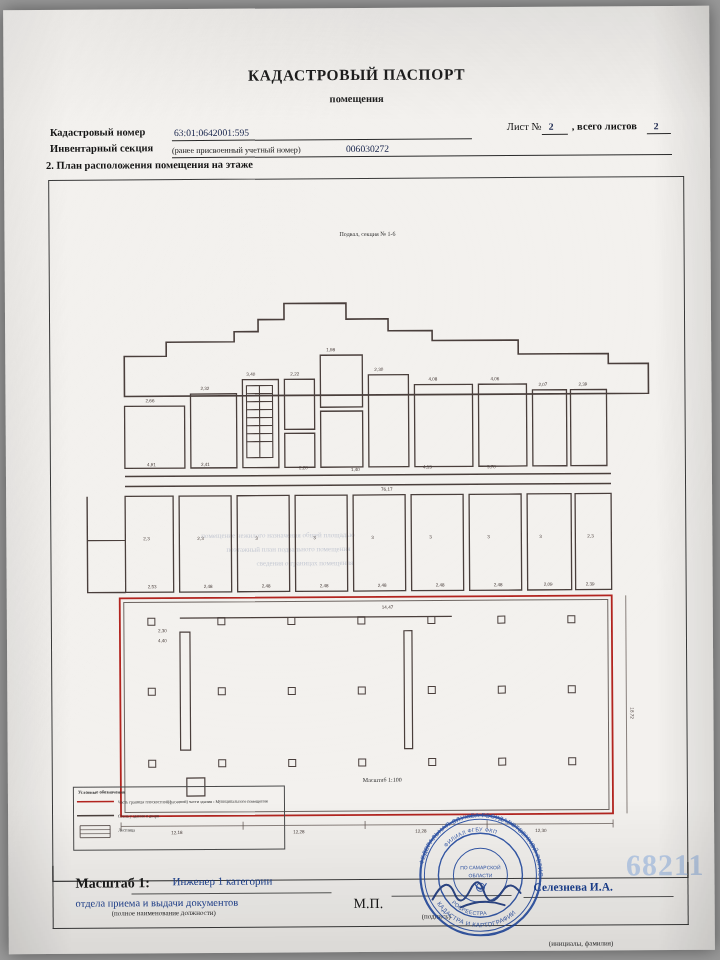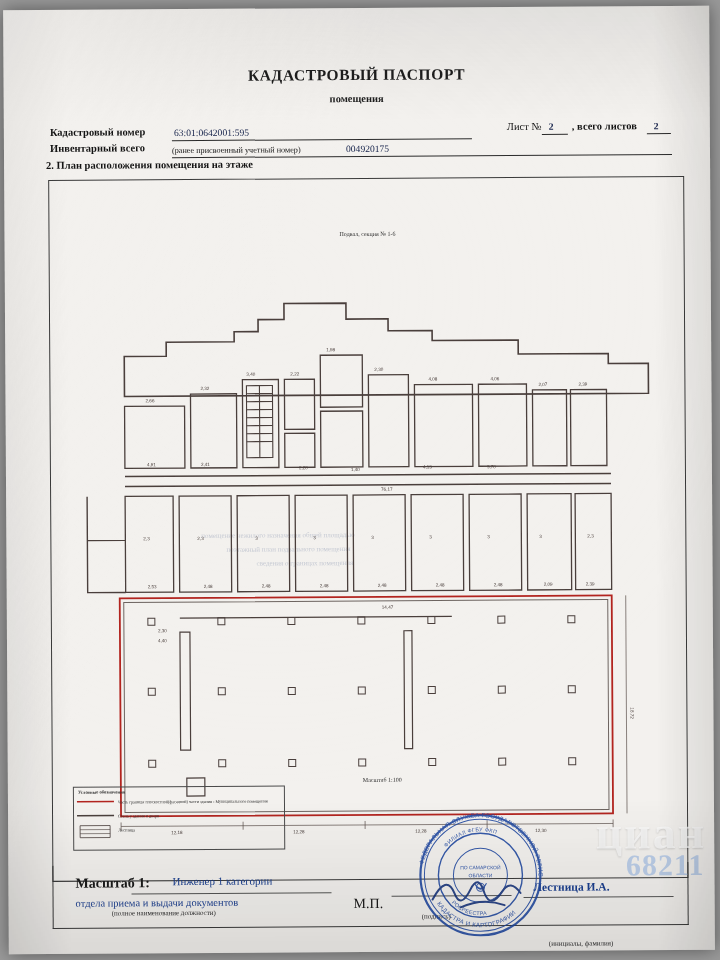--- a/index.html
+++ b/index.html
@@ -103,23 +103,23 @@
 <div id="sheet">
   <div id="paper-inner">
 
     <div class="doc-title">КАДАСТРОВЫЙ ПАСПОРТ</div>
     <div class="doc-subtitle">помещения</div>
 
     <div class="fld bold" style="left:46px;top:117px;text-align:center;">Кадастровый номер</div>
     <div class="fld val" style="left:170px;top:118px;">63:01:0642001:595</div>
     <div class="rule" style="left:168px;top:131px;width:300px;"></div>
 
-    <div class="fld bold" style="left:46px;top:133px;">Инвентарный всего</div>
+    <div class="fld bold" style="left:46px;top:133px;">Инвентарный секция</div>
     <div class="fld small" style="left:168px;top:137px;">(ранее присвоенный учетный номер)</div>
-    <div class="fld val" style="left:342px;top:135px;">004920175</div>
+    <div class="fld val" style="left:342px;top:135px;">006030272</div>
     <div class="rule" style="left:168px;top:148px;width:500px;"></div>
 
     <div class="fld" style="left:503px;top:114px;">Лист №</div>
     <div class="fld val bold" style="left:545px;top:114px;">2</div>
     <div class="rule" style="left:538px;top:127px;width:26px;"></div>
     <div class="fld" style="left:568px;top:114px;font-weight:bold;">, всего листов</div>
     <div class="fld val bold" style="left:650px;top:114px;">2</div>
     <div class="rule" style="left:643px;top:127px;width:24px;"></div>
 
     <div class="fld bold" style="left:42px;top:150px;">2. План расположения помещения на этаже</div>
@@ -296,21 +296,21 @@
       <div class="f-txt ink" style="left:80px;top:10px;font-size:11px;margin-left:39px;">Инженер 1 категории</div>
       <div class="f-txt ink" style="left:22px;top:32px;font-size:10.5px;text-align:center;">отдела приема и выдачи документов</div>
       <div class="f-line" style="left:78px;top:28px;width:200px;"></div>
       <div class="f-small" style="left:58px;top:44px;">(полное наименование должности)</div>
 
       <div class="f-txt" style="left:300px;top:32px;">М.П.</div>
 
       <div class="f-line" style="left:338px;top:32px;width:120px;"></div>
       <div class="f-small" style="left:368px;top:36px;margin-top:13px;">(подпись)</div>
 
-      <div class="f-txt ink" style="left:480px;top:18px;font-size:11.5px;font-weight:bold;">Лестница И.А.</div>
+      <div class="f-txt ink" style="left:480px;top:18px;font-size:11.5px;font-weight:bold;">Селезнева И.А.</div>
       <div class="f-line" style="left:470px;top:34px;width:150px;"></div>
       <div class="f-small" style="left:495px;top:36px;margin-top:41px;">(инициалы, фамилия)</div>
     </div>
 
     <svg id="stamp" viewBox="0 0 160 160">
       <defs>
         <path id="arcTop" d="M22,80 a58,58 0 0 1 116,0"></path>
         <path id="arcBot" d="M28,80 a52,52 0 0 0 104,0"></path>
         <path id="arcTop2" d="M36,80 a44,44 0 0 1 88,0"></path>
         <path id="arcBot2" d="M40,80 a40,40 0 0 0 80,0"></path>
@@ -334,17 +334,16 @@
         <path d="M74 88 q6 10 12 0 q-6 12 -12 0 Z"></path>
         <circle cx="80" cy="92" r="4"></circle>
       </g>
 
       <g stroke="#12307a" fill="none" stroke-width="2" stroke-linecap="round">
         <path d="M32 104 q14 -26 22 -6 q6 16 16 -4 q8 -16 14 4 q6 16 18 -2 q8 -12 18 2"></path>
         <path d="M60 112 q22 -10 44 -2"></path>
       </g>
     </svg>
 
-    <div id="wm">циан</div>
     <div id="wm2">68211</div>
 
   </div>
 </div>
 
 </body></html>

